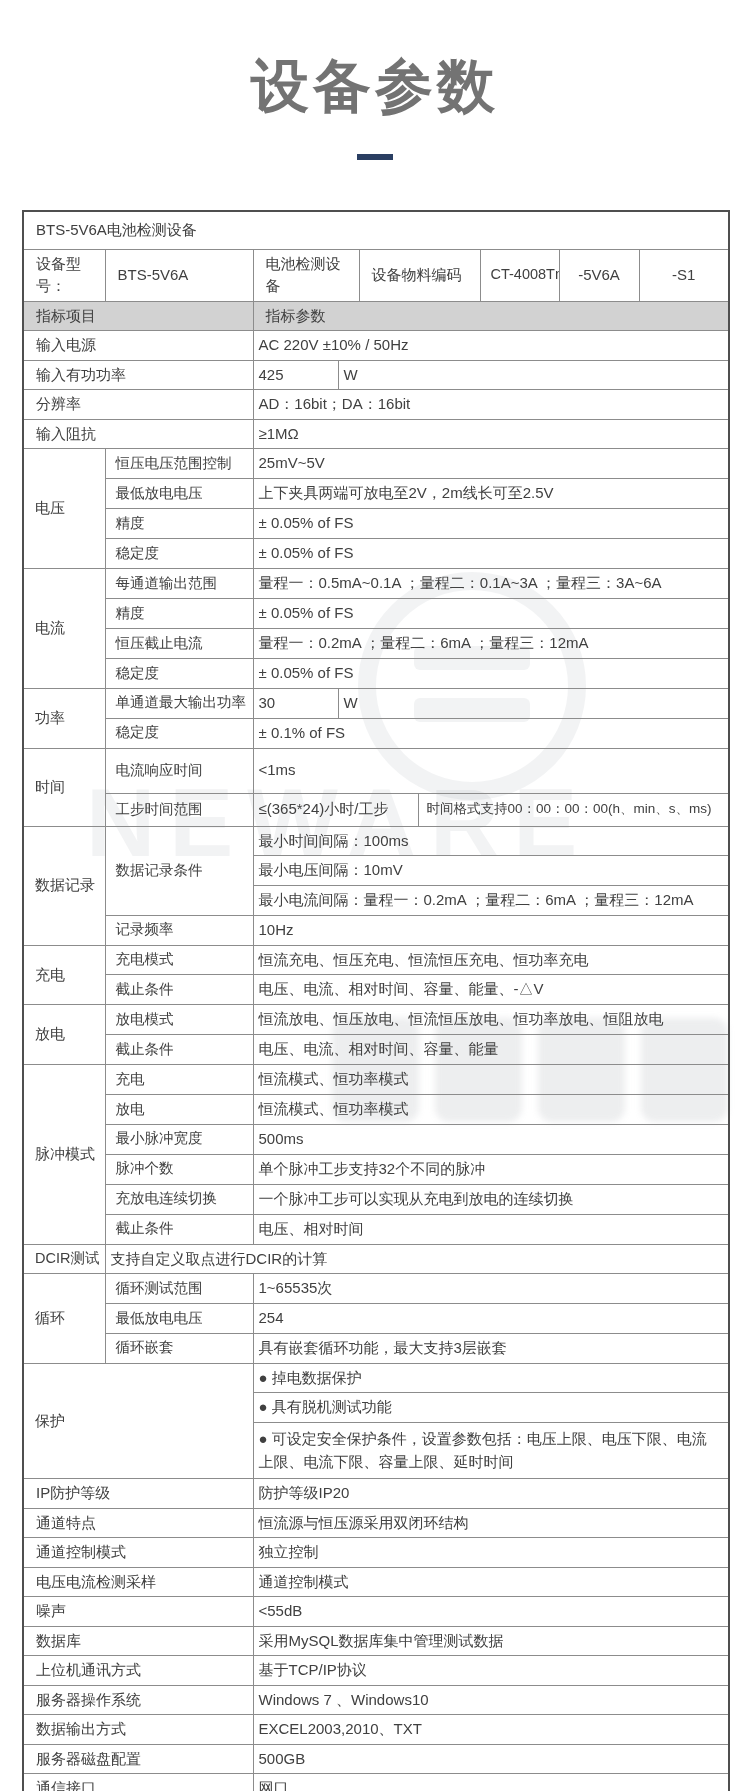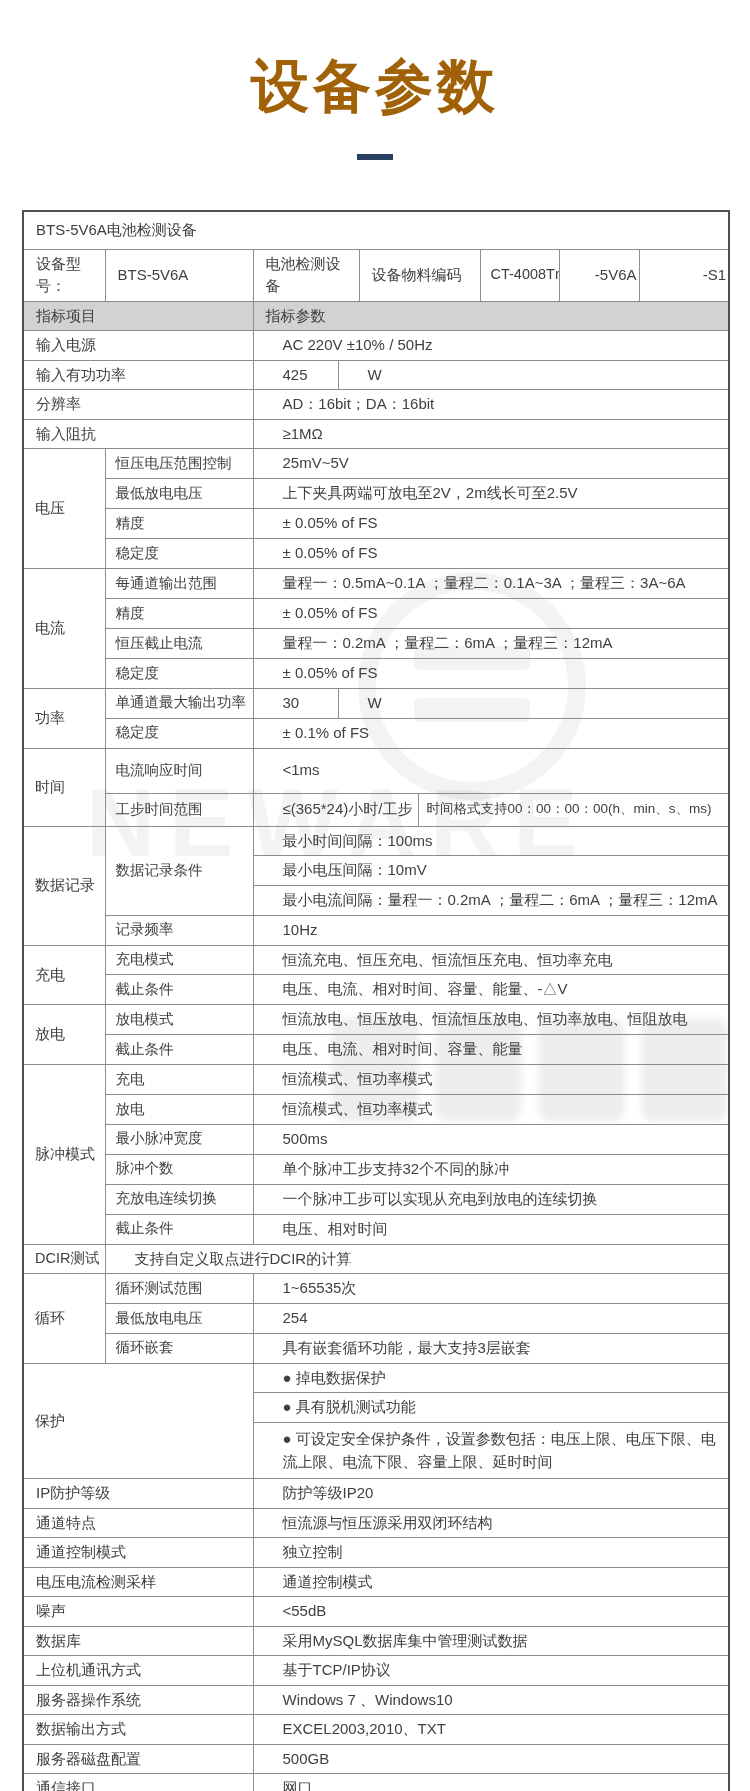--- a/index.html
+++ b/index.html
@@ -12,21 +12,21 @@
   }
   .page { position:relative; width:750px; min-height:1791px; overflow:hidden; }
 
   
   .title {
     margin:48px 0 0;
     text-align:center;
     font-size:58px;
     font-weight:800;
     letter-spacing:4px;
-    color:#a16207;
+    color:#737373;
   }
   .dash { width:36px; height:6px; background:#2a3e62; margin:28px auto 0; }
 
   
   .watermark { position:absolute; left:0; top:0; width:750px; height:1791px; z-index:0; pointer-events:none; }
   .wm-circle {
     position:absolute; left:358px; top:572px; width:228px; height:228px;
     border:18px solid rgba(125,135,145,0.10); border-radius:50%;
   }
   .wm-circle::before, .wm-circle::after {
@@ -56,24 +56,24 @@
     vertical-align:middle;
     overflow:hidden;
     line-height:1.5;
   }
   tr.h25 { height:25px;margin-top:12px; } tr.h26 { height:26px; } tr.h27 { height:27px; }
   tr.h30 { height:30px; } tr.h33 { height:33px; } tr.h38 { height:38px; }
   tr.h44 { height:44px;border-radius:15px; } tr.h45 { height:45px; } tr.h56 { height:56px; }
   .bold { font-weight:400; }
   .gray td { background:#d2d2d2; }
   .sub-label { font-size:14.5px; white-space:nowrap; padding-left:10px; }
-  .val { padding-left:29px; }
+  .val { padding-left:5px; }
   .nowrap { white-space:nowrap; }
   .small { font-size:13.5px; white-space:nowrap; padding-left:8px; padding-right:2px; }
-  .center { text-align:right; padding-left:2px; padding-right:2px; }
+  .center { text-align:center; padding-left:2px; padding-right:2px; }
   .group { padding-left:11px;margin-left:44px; }
 </style>
 </head>
 <body>
 
 <div class="page">
 
   <div class="watermark">
     <div class="wm-circle"></div>
     <div class="wm-word">NEWARE</div>

